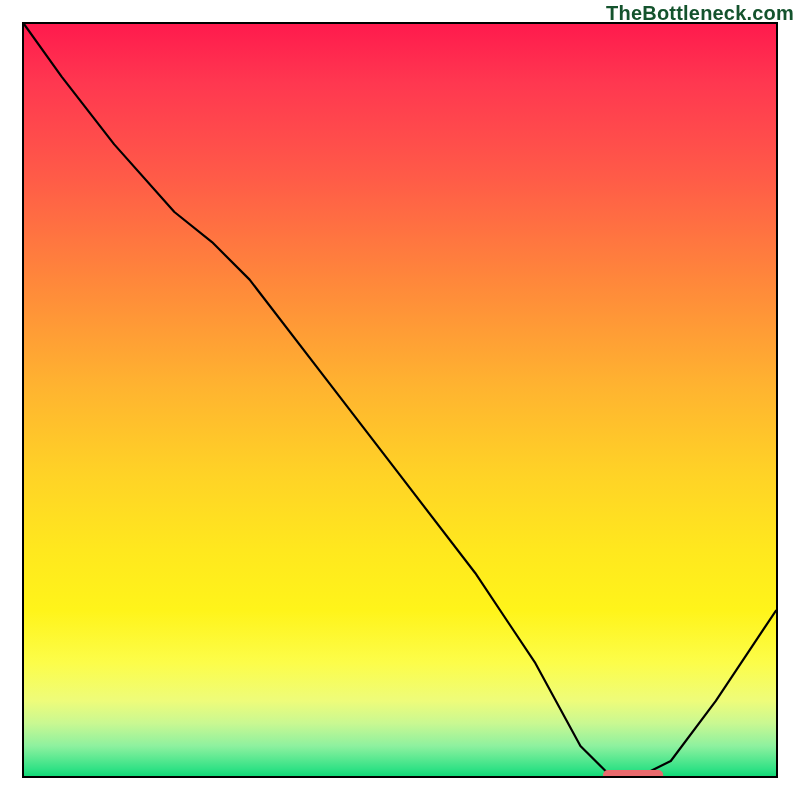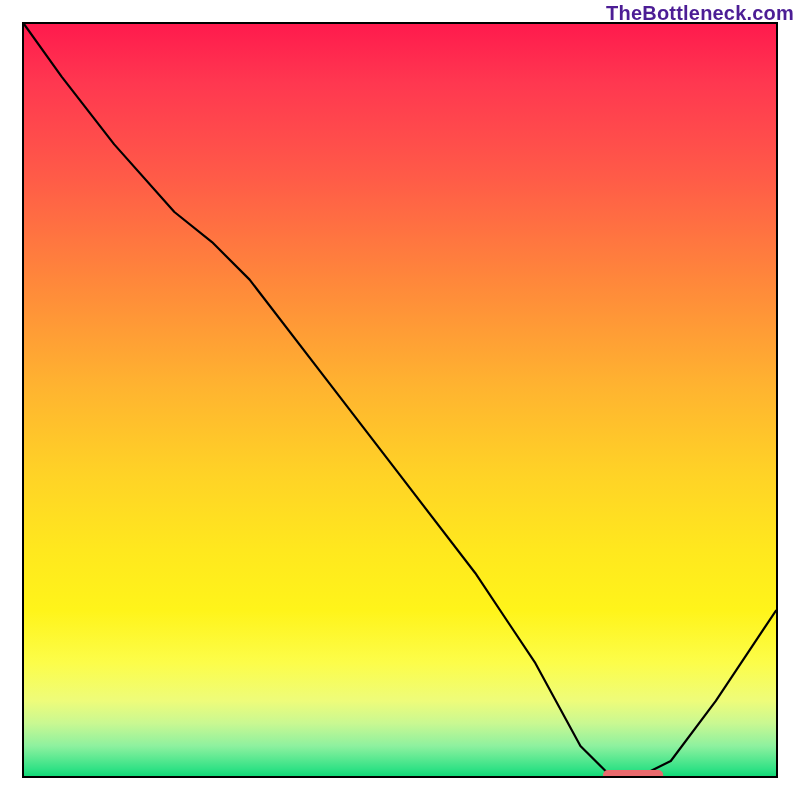--- a/index.html
+++ b/index.html
@@ -63,21 +63,21 @@
     fill: #e96a6d;
     stroke: none;
   }
   .watermark {
     position: absolute;
     top: 2px;
     right: 6px;
     font-family: Arial, Helvetica, sans-serif;
     font-size: 20px;
     font-weight: 600;
-    color: #4c1d95;
+    color: #14532d;
     letter-spacing: 0.2px;
   }
 </style>
 </head>
 <body>
 
 <div class="frame">
 
   <div class="watermark">TheBottleneck.com</div>
 

